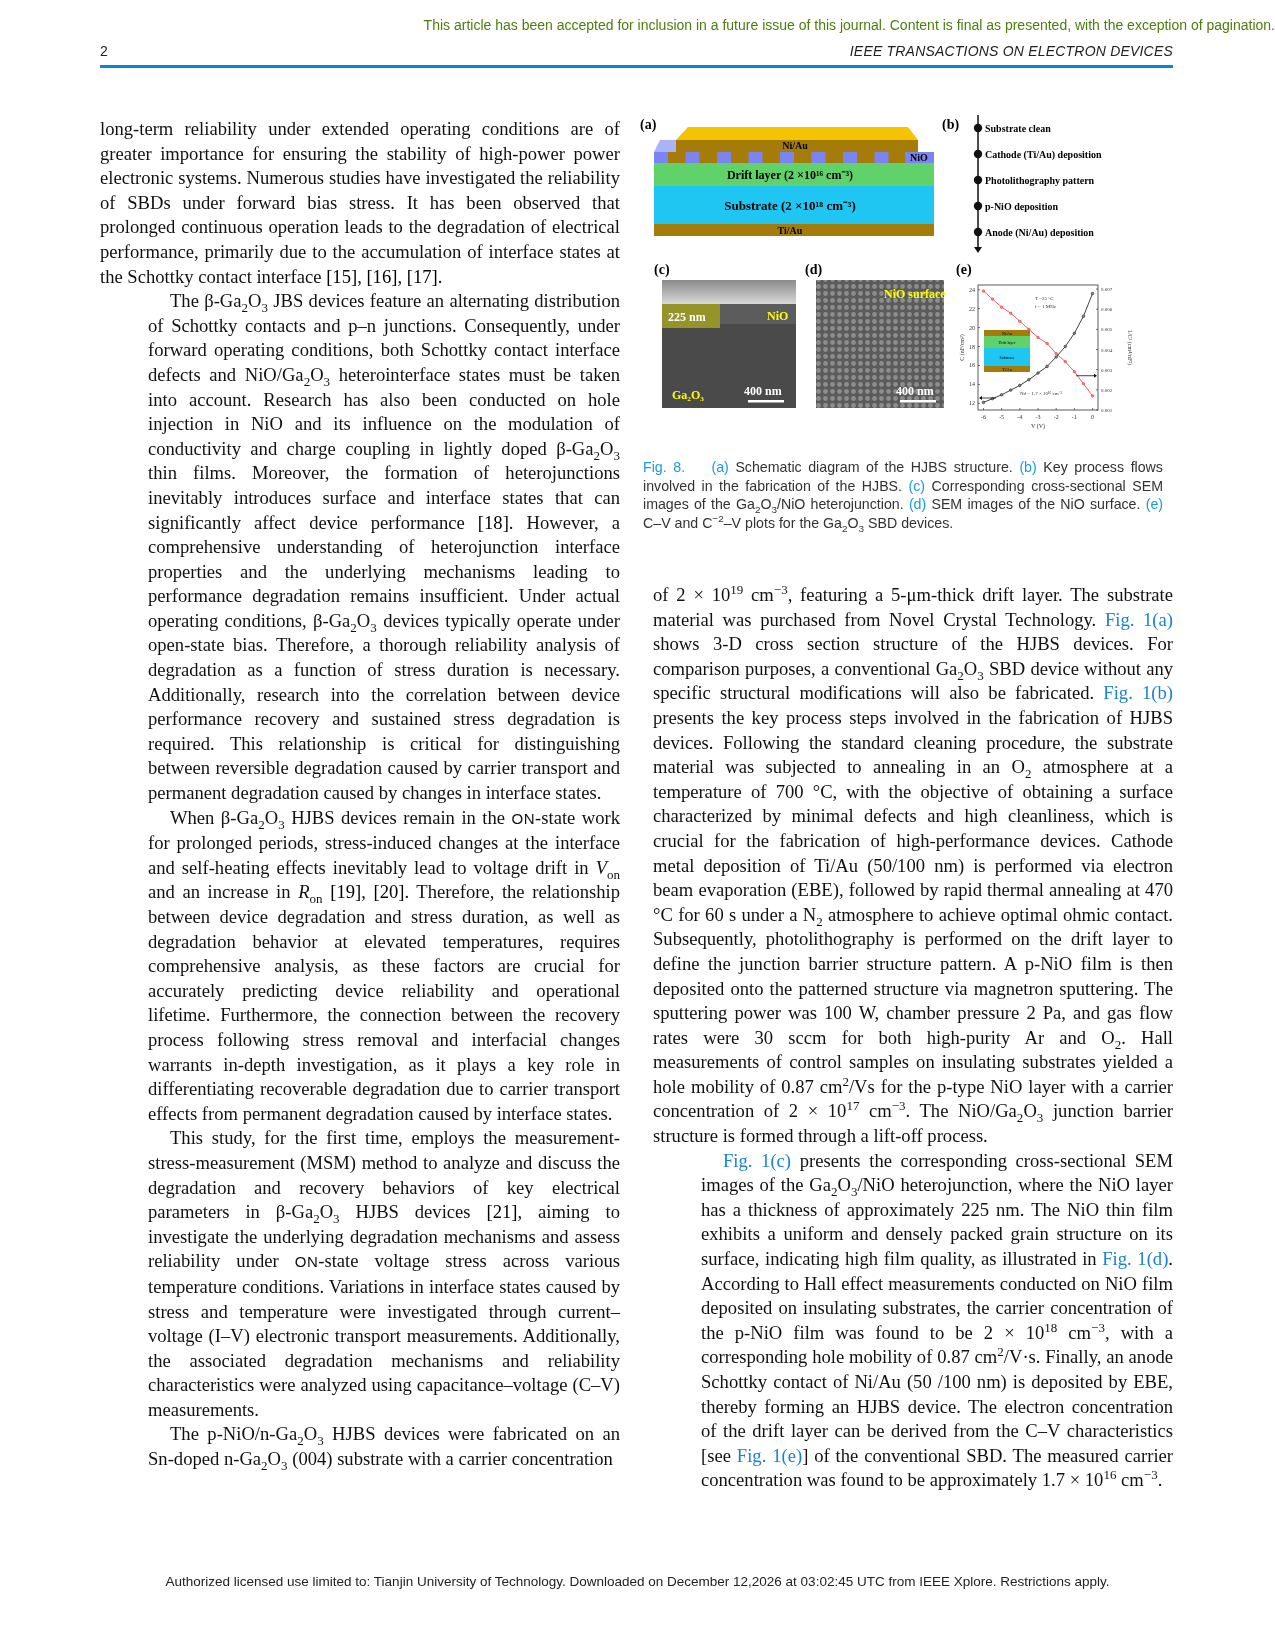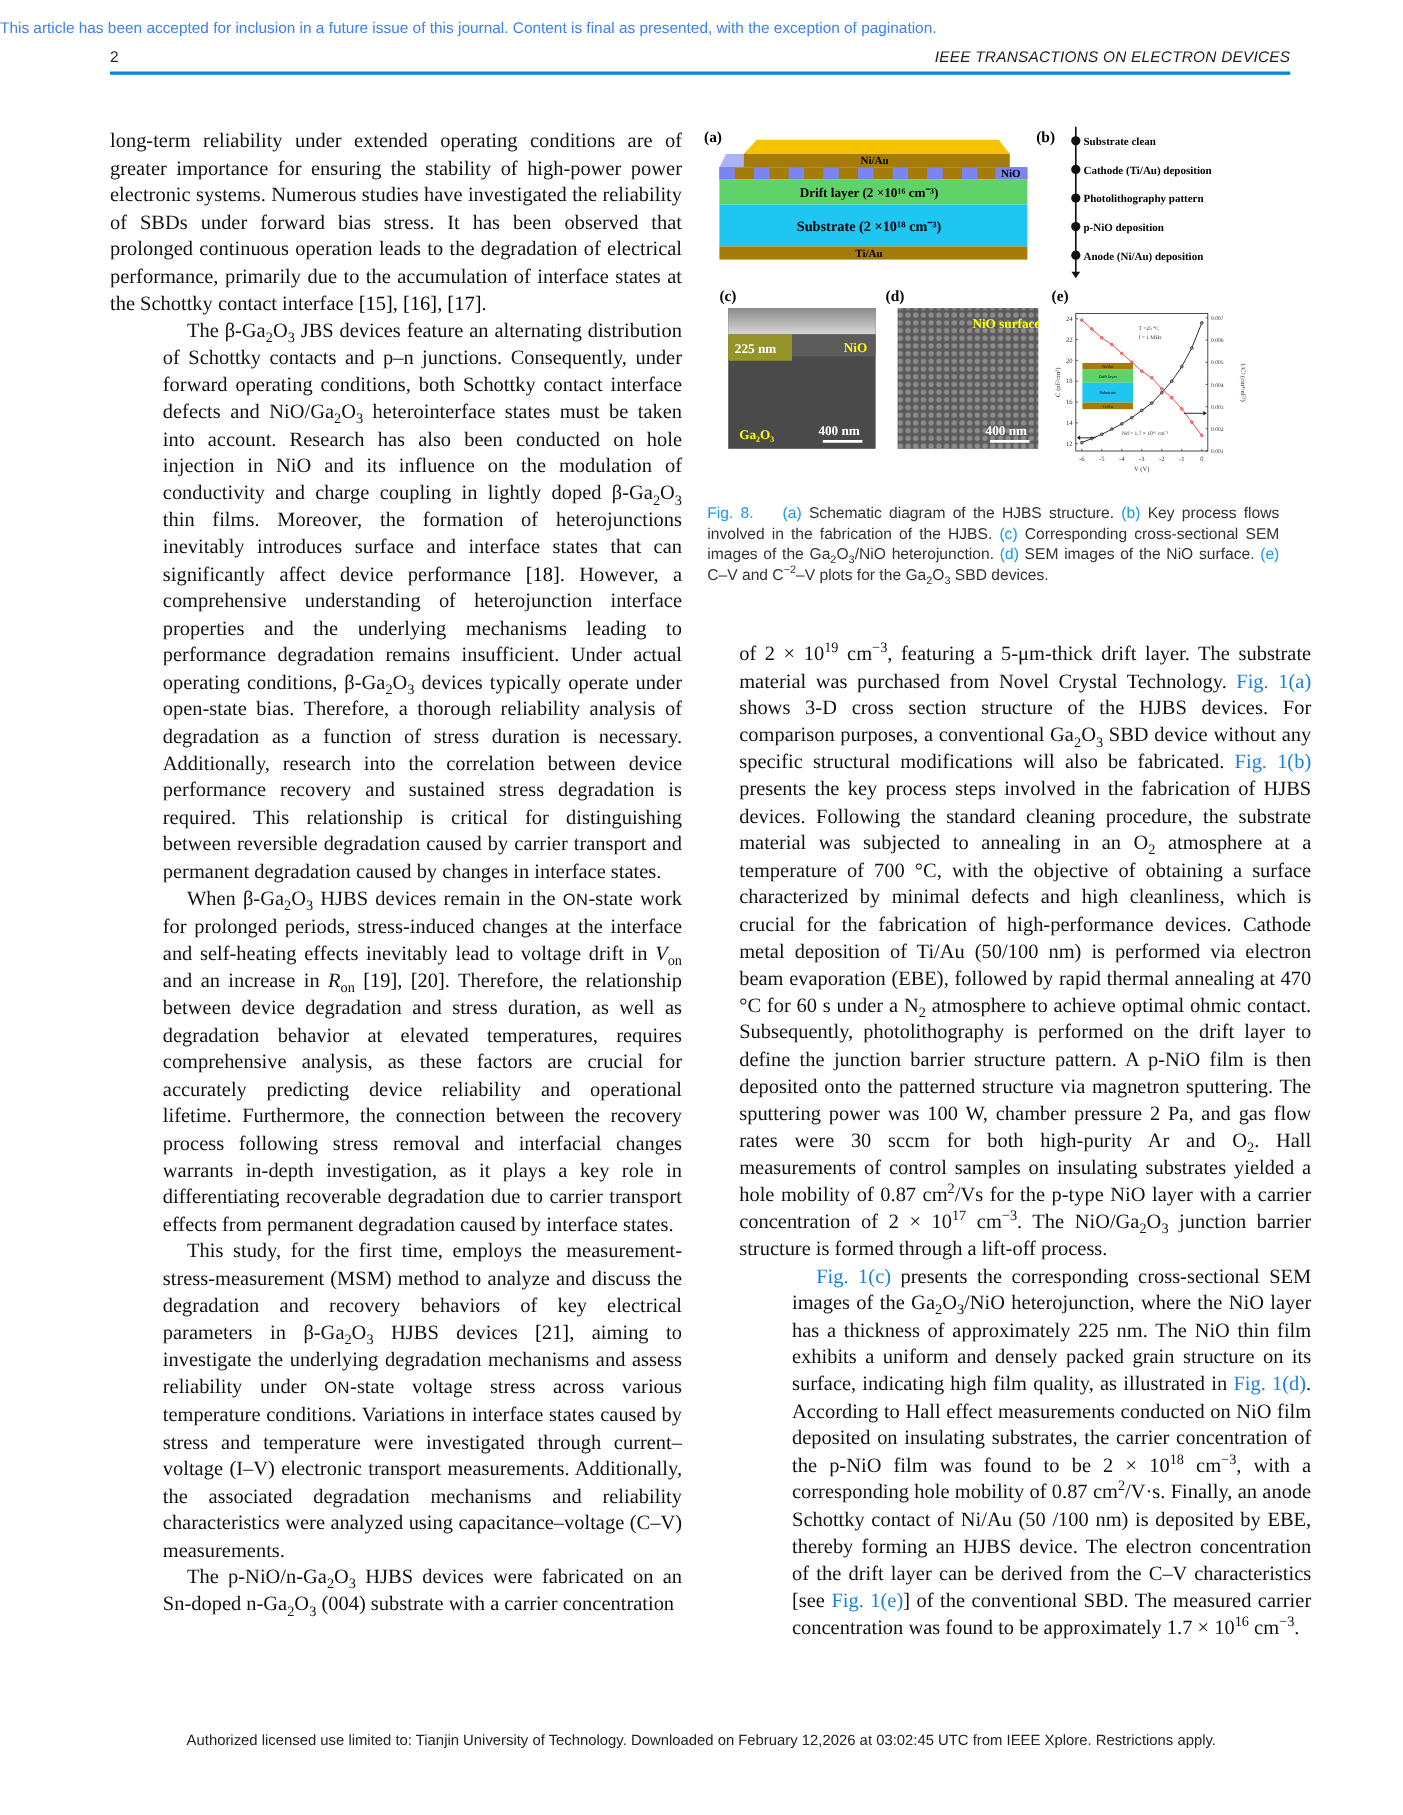--- a/index.html
+++ b/index.html
@@ -1,27 +1,27 @@
 <!DOCTYPE html>
 <html><head>
 <meta charset="utf-8">
 <style>
   html, body { margin: 0; padding: 0; background: #fff; }
   body { width: 1275px; height: 1650px; position: relative; overflow: hidden; font-family: "Liberation Serif", serif; color: #111; }
-  .topnote { position: absolute; top: 17px; left: 0; width: 1275px; text-align: left; font-family: "Liberation Sans", sans-serif; font-size: 14px; color: #3b82f6; }
+  .topnote { position: absolute; top: 17px; left: 0; width: 1275px; text-align: right; font-family: "Liberation Sans", sans-serif; font-size: 14px; color: #4d7c0f; }
   .runhead { position: absolute; top: 43px; left: 100px; width: 1073px; font-family: "Liberation Sans", sans-serif; font-size: 14px; color: #222; }
   .runhead .pn { position: absolute; left: 0; top: 0; }
   .runhead .jn { position: absolute; right: 0; top: 0; letter-spacing: 0.2px; font-style: italic; }
   .rule { position: absolute; top: 65px; left: 100px; width: 1073px; height: 3px; background: #0a86d6; }
 
   .col { position: absolute; font-size: 18.6px; line-height: 24.6px; text-align: justify; }
   .col p { margin: 0; }
   .col p.ind { text-indent: 22px; margin-left: 48px; }
   .left { left: 100px; top: 117px; width: 520px; }
-  .right { left: 672px; top: 583px; width: 520px; }
+  .right { left: 653px; top: 583px; width: 520px; }
   a.ref, span.ref { color: #000000; text-decoration: none; }
   .fig-ref { color: #1a80d8; }
   .mono-sc { font-family: "Liberation Sans", sans-serif; font-size: 15px; letter-spacing: 0.5px; }
 
   .section-title { text-align: center; font-family: "Liberation Sans", sans-serif; color: #1d4f9c; font-size: 18px; letter-spacing: 1px; margin: 36px 0 14px 0; text-indent: 0; }
   .section-title .small { font-size: 14px; }
 
   
   .figure { position: absolute; left: 640px; top: 115px; width: 540px; height: 340px; }
 
@@ -229,13 +229,13 @@
 <div class="caption">
   <span class="blue">Fig. 8.</span>&nbsp;&nbsp;&nbsp;
   <span class="blue">(a)</span><span> Schematic diagram of the HJBS structure. </span><span class="blue">(b)</span><span> Key process flows involved in the fabrication of the HJBS. </span><span class="blue">(c)</span><span> Corresponding cross-sectional SEM images of the Ga</span><sub>2</sub>O<sub>3</sub><span>/NiO heterojunction. </span><span class="blue">(d)</span><span> SEM images of the NiO surface. </span><span class="blue">(e)</span><span> C–V and C</span><sup>−2</sup><span>–V plots for the Ga</span><sub>2</sub>O<sub>3</sub><span> SBD devices.</span>
 </div>
 
 <div class="col right">
   <p><span>of 2 × 10</span><sup>19</sup><span> cm</span><sup>−3</sup><span>, featuring a 5-μm-thick drift layer. The substrate material was purchased from Novel Crystal Technology. </span><a class="fig-ref">Fig. 1(a)</a><span> shows 3-D cross section structure of the HJBS devices. For comparison purposes, a conventional Ga</span><sub>2</sub>O<sub>3</sub><span> SBD device without any specific structural modifications will also be fabricated. </span><a class="fig-ref">Fig. 1(b)</a><span> presents the key process steps involved in the fabrication of HJBS devices. Following the standard cleaning procedure, the substrate material was subjected to annealing in an O</span><sub>2</sub><span> atmosphere at a temperature of 700 °C, with the objective of obtaining a surface characterized by minimal defects and high cleanliness, which is crucial for the fabrication of high-performance devices. Cathode metal deposition of Ti/Au (50/100 nm) is performed via electron beam evaporation (EBE), followed by rapid thermal annealing at 470 °C for 60 s under a N</span><sub>2</sub><span> atmosphere to achieve optimal ohmic contact. Subsequently, photolithography is performed on the drift layer to define the junction barrier structure pattern. A p-NiO film is then deposited onto the patterned structure via magnetron sputtering. The sputtering power was 100 W, chamber pressure 2 Pa, and gas flow rates were 30 sccm for both high-purity Ar and O</span><sub>2</sub><span>. Hall measurements of control samples on insulating substrates yielded a hole mobility of 0.87 cm</span><sup>2</sup><span>/Vs for the p-type NiO layer with a carrier concentration of 2 × 10</span><sup>17</sup><span> cm</span><sup>−3</sup><span>. The NiO/Ga</span><sub>2</sub>O<sub>3</sub><span> junction barrier structure is formed through a lift-off process.</span></p>
   <p class="ind"><a class="fig-ref">Fig. 1(c)</a><span> presents the corresponding cross-sectional SEM images of the Ga</span><sub>2</sub>O<sub>3</sub><span>/NiO heterojunction, where the NiO layer has a thickness of approximately 225 nm. The NiO thin film exhibits a uniform and densely packed grain structure on its surface, indicating high film quality, as illustrated in </span><a class="fig-ref">Fig. 1(d)</a><span>. According to Hall effect measurements conducted on NiO film deposited on insulating substrates, the carrier concentration of the p-NiO film was found to be 2 × 10</span><sup>18</sup><span> cm</span><sup>−3</sup><span>, with a corresponding hole mobility of 0.87 cm</span><sup>2</sup><span>/V·s. Finally, an anode Schottky contact of Ni/Au (50 /100 nm) is deposited by EBE, thereby forming an HJBS device. The electron concentration of the drift layer can be derived from the C–V characteristics [see </span><a class="fig-ref">Fig. 1(e)</a><span>] of the conventional SBD. The measured carrier concentration was found to be approximately 1.7 × 10</span><sup>16</sup><span> cm</span><sup>−3</sup><span>.</span></p>
 </div>
 
-<div class="footer">Authorized licensed use limited to: Tianjin University of Technology. Downloaded on February 12,2026 at 03:02:45 UTC from IEEE Xplore.  Restrictions apply.</div>
+<div class="footer">Authorized licensed use limited to: Tianjin University of Technology. Downloaded on December 12,2026 at 03:02:45 UTC from IEEE Xplore.  Restrictions apply.</div>
 
 </body></html>

